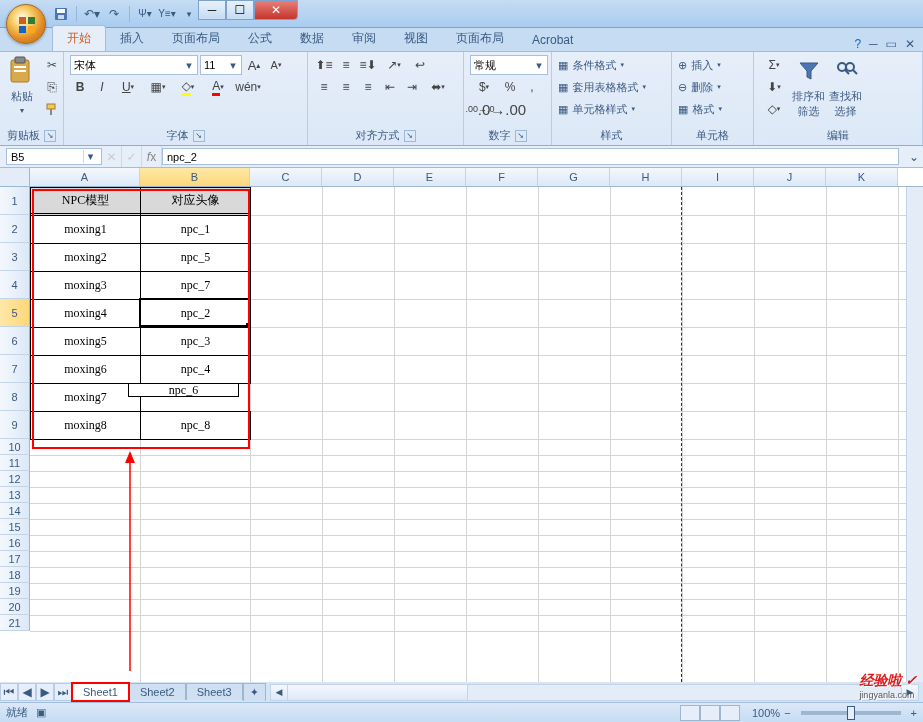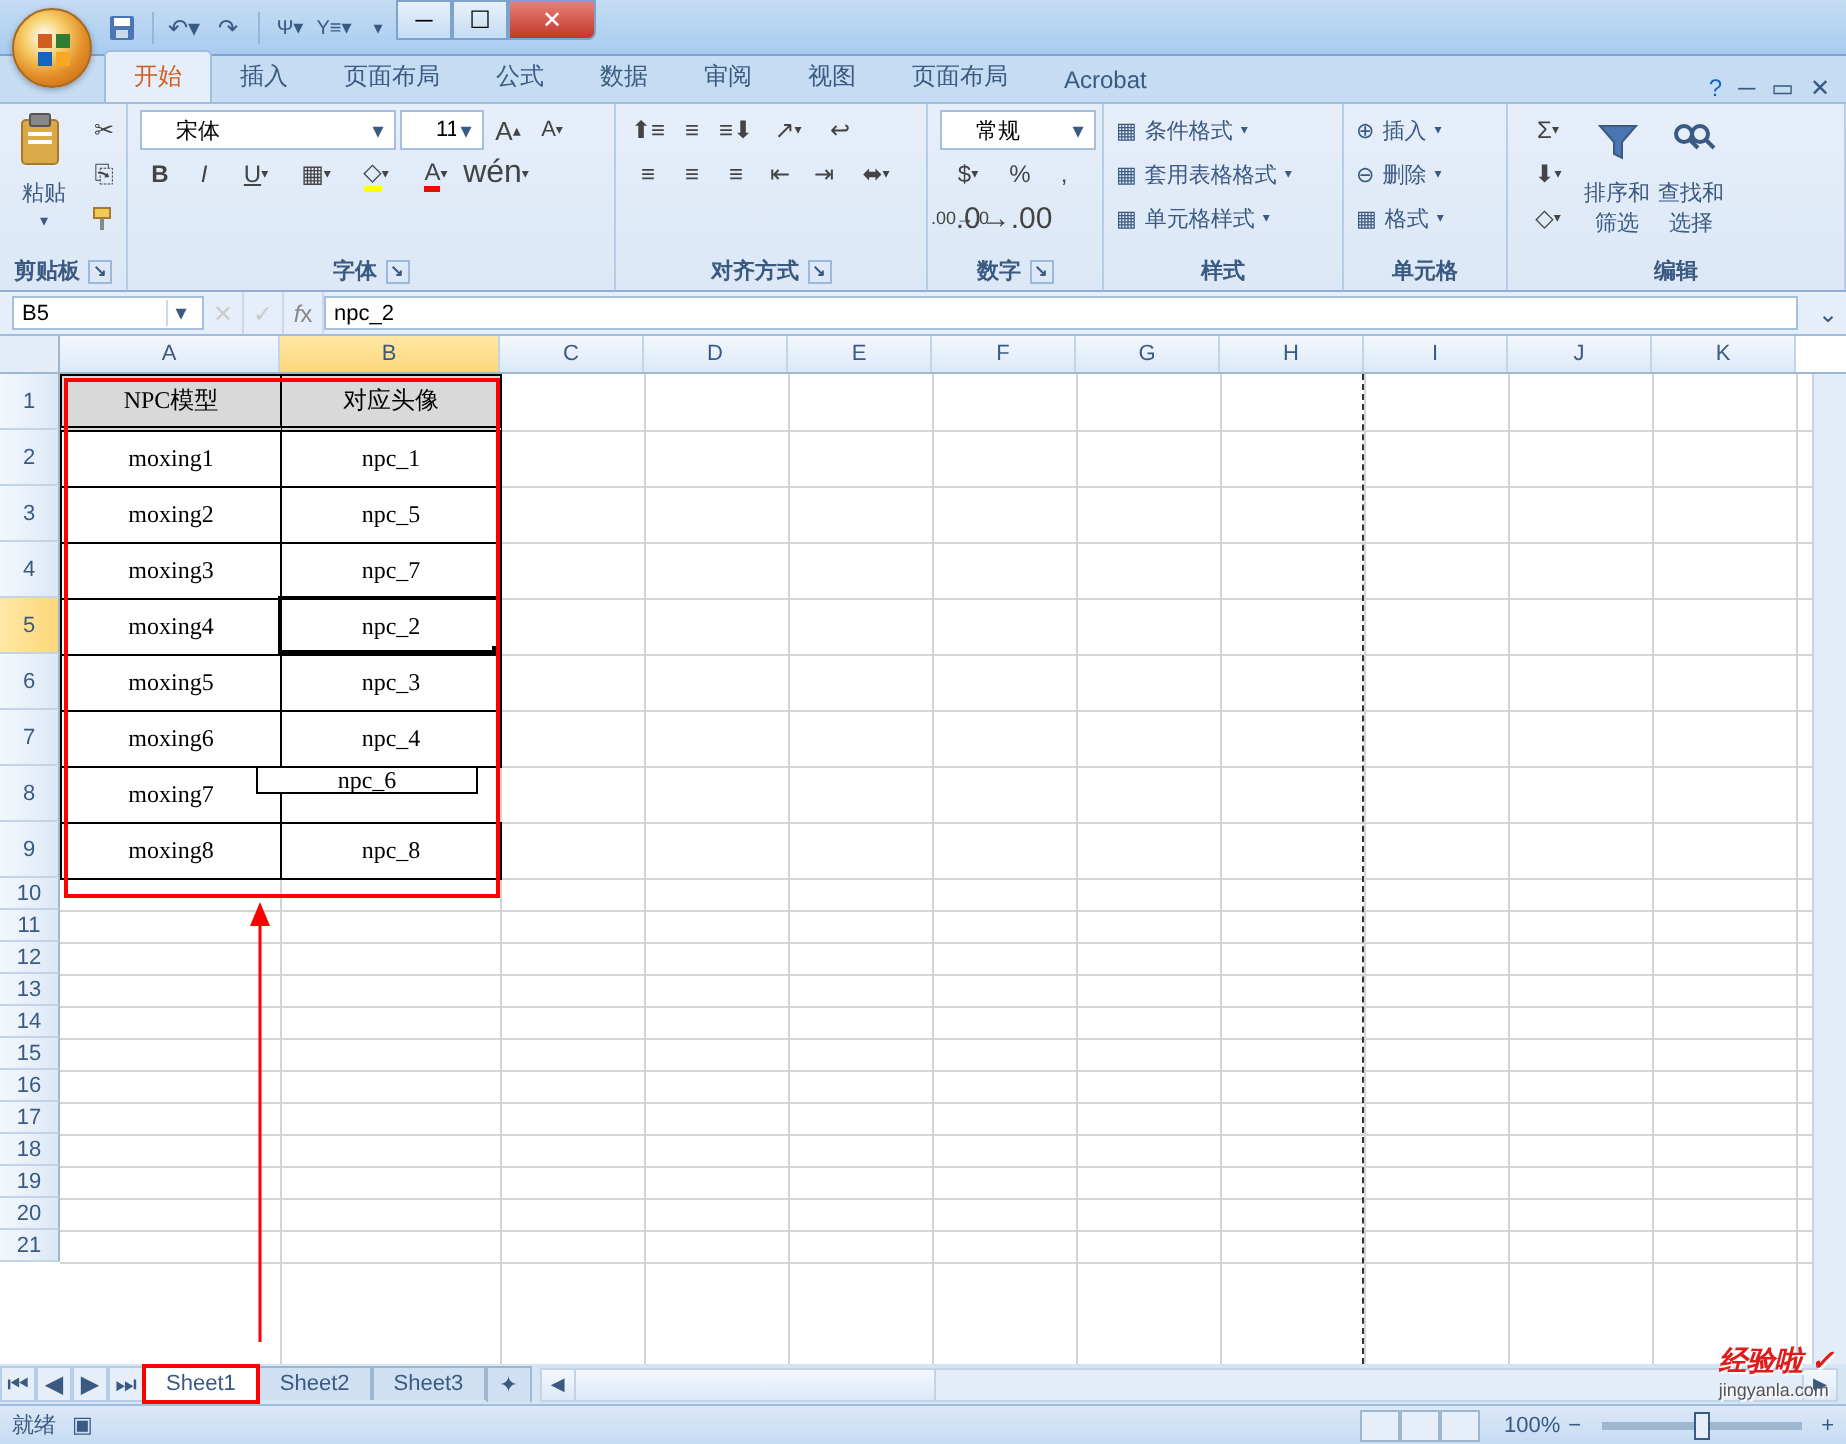--- a/index.html
+++ b/index.html
@@ -20,28 +20,28 @@
   
   .ribbon-tabs { height: 24px; display: flex; align-items: flex-end; padding-left: 52px; background: #c5dcf3; border-bottom: 1px solid #a0bde0; }
   .rtab { padding: 4px 14px; color: #3b5a82; font-size: 12px; cursor: pointer; }
   .rtab.active { background: #e6eef9; border: 1px solid #a0bde0; border-bottom: none; border-radius: 3px 3px 0 0; color: #d05e1f; }
   .ribbon-right { margin-left: auto; margin-right: 8px; display: flex; gap: 8px; align-items: center; color: #3b5a82; }
   
   
   .ribbon { height: 94px; background: linear-gradient(#e6eef9, #dce8f7); border-bottom: 1px solid #90aed3; display: flex; }
   .rgroup { border-right: 1px solid #b7cce6; padding: 3px 6px 1px 6px; display: flex; flex-direction: column; }
   .rgroup-body { flex: 1; display: flex; align-items: flex-start; gap: 4px; }
-  .rgroup-label { text-align: center; font-size: 11px; color: #3b5a82; padding: 1px 0; display: flex; justify-content: center; align-items: center; gap: 4px; font-weight: bold; }
+  .rgroup-label { text-align: center; font-size: 11px; color: #3b5a82; padding: 1px 0; display: flex; justify-content: center; align-items: center; gap: 4px; }
   .dlg-launcher { width: 12px; height: 12px; border: 1px solid #9db9da; font-size: 8px; display: flex; align-items: center; justify-content: center; color: #3b5a82; }
   .big-btn { display: flex; flex-direction: column; align-items: center; gap: 2px; font-size: 11px; color: #3b5a82; text-align: center; }
   .big-icn { width: 32px; height: 32px; display: flex; align-items: center; justify-content: center; }
   .vstack { display: flex; flex-direction: column; gap: 2px; }
   .hrow { display: flex; align-items: center; gap: 2px; }
   .combo { border: 1px solid #a7bfde; background: #fff; height: 20px; font-size: 11px; display: flex; align-items: center; padding: 0 3px; }
-  .combo .val { flex: 1; white-space: nowrap; overflow: hidden; margin-left: 14px; }
+  .combo .val { flex: 1; white-space: nowrap; overflow: hidden; }
   .combo .dd { width: 10px; text-align: center; color: #3b5a82; }
   .sq { width: 20px; height: 20px; border: 1px solid transparent; display: flex; align-items: center; justify-content: center; color: #444; font-size: 12px; }
   .sdd { width: 28px; }
   .menu-item { display: flex; align-items: center; gap: 4px; font-size: 11px; color: #3b5a82; height: 20px; white-space: nowrap; }
   
   
   .formula-bar { height: 22px; background: #e6eef9; border-bottom: 1px solid #a0bde0; display: flex; align-items: stretch; }
   .name-box { width: 96px; border: 1px solid #a7bfde; background: #fff; margin: 2px 0 2px 6px; display: flex; align-items: center; padding: 0 4px; font-size: 11px; gap: 4px; }
   .name-box .dd { margin-left: auto; width: 14px; text-align: center; color: #3b5a82; border-left: 1px solid #cbd9ec; }
   .fb-btn { width: 20px; display: flex; align-items: center; justify-content: center; color: #888; border-right: 1px solid #cbd9ec; }
@@ -204,21 +204,21 @@
         <div class="sq sdd">▦<span style="font-size:7px;">▾</span></div>
         <div class="sq sdd">
             <span style="border-bottom:3px solid #ffff00;">◇</span>
             <span style="font-size:7px;">▾</span>
           </div>
         <div class="sq sdd">
             <span style="border-bottom:3px solid #ff0000;">A</span>
             <span style="font-size:7px;">▾</span>
           </div>
         <div class="sq sdd">
-            <span style="font-size:16px;">wén</span>
+            <span style="font-size:12px;">wén</span>
             <span style="font-size:7px;">▾</span>
           </div>
       </div>
     </div>
     <div class="rgroup-label">
         <span>字体</span>
         <span class="dlg-launcher">↘</span>
       </div>
   </div>
 

